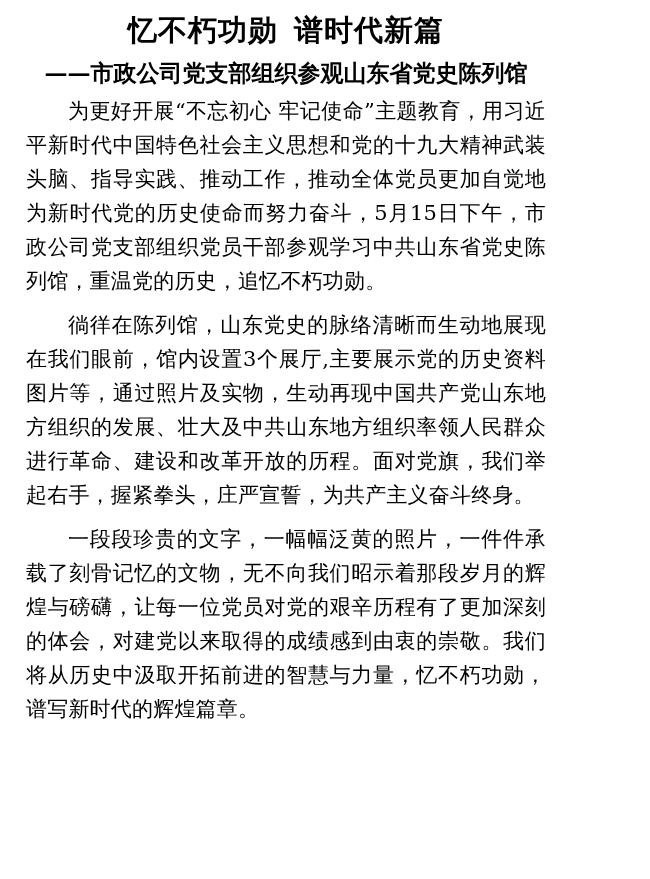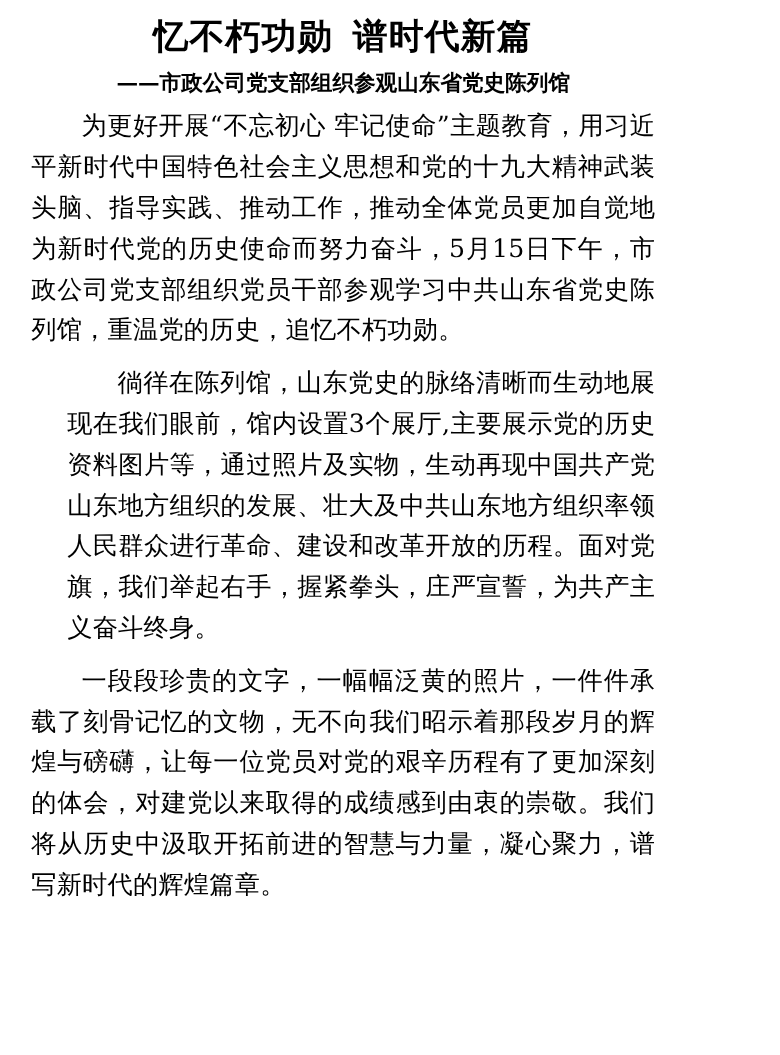--- a/index.html
+++ b/index.html
@@ -29,53 +29,53 @@
     line-height: 1.25;
     margin: 4px 0 2px 0;
     font-family: "DejaVu Serif", "Liberation Serif", serif;
   }
   .doc-title .gap {
     display: inline-block;
     width: 16px;
   }
   .doc-subtitle {
     text-align: center;
-    font-size: 18px;
+    font-size: 23px;
     font-weight: bold;
     letter-spacing: 0px;
     line-height: 1.3;
     margin: 10px 0 6px 0;
     white-space: nowrap;
   }
   .body-text {
     font-size: 21px;
     line-height: 1.62;
     text-align: justify;
     text-justify: inter-ideograph;
     letter-spacing: 0.2px;
     margin: 0;
   }
   .para {
     text-indent: 2em;
     margin: 0 0 6px 0;
   }
   .para.p1 { margin-bottom: 10px; }
-  .para.p2 { margin-bottom: 10px; margin-left: 30px; }
+  .para.p2 { margin-bottom: 10px; }
   .para.p3 { margin-bottom: 0px; }
 </style>
 </head>
 <body>
 
 <div class="page">
 
   <h1 class="doc-title">
     <span>忆不朽功勋</span><span class="gap"></span><span>谱时代新篇</span>
   </h1>
 
   <div class="doc-subtitle">——市政公司党支部组织参观山东省党史陈列馆</div>
 
   <div class="body-text">
     <p class="para p1">为更好开展“不忘初心 牢记使命”主题教育，用习近平新时代中国特色社会主义思想和党的十九大精神武装头脑、指导实践、推动工作，推动全体党员更加自觉地为新时代党的历史使命而努力奋斗，5月15日下午，市政公司党支部组织党员干部参观学习中共山东省党史陈列馆，重温党的历史，追忆不朽功勋。</p>
     <p class="para p2">徜徉在陈列馆，山东党史的脉络清晰而生动地展现在我们眼前，馆内设置3个展厅,主要展示党的历史资料图片等，通过照片及实物，生动再现中国共产党山东地方组织的发展、壮大及中共山东地方组织率领人民群众进行革命、建设和改革开放的历程。面对党旗，我们举起右手，握紧拳头，庄严宣誓，为共产主义奋斗终身。</p>
-    <p class="para p3">一段段珍贵的文字，一幅幅泛黄的照片，一件件承载了刻骨记忆的文物，无不向我们昭示着那段岁月的辉煌与磅礴，让每一位党员对党的艰辛历程有了更加深刻的体会，对建党以来取得的成绩感到由衷的崇敬。我们将从历史中汲取开拓前进的智慧与力量，凝心聚力，谱写新时代的辉煌篇章。</p>
+    <p class="para p3">一段段珍贵的文字，一幅幅泛黄的照片，一件件承载了刻骨记忆的文物，无不向我们昭示着那段岁月的辉煌与磅礴，让每一位党员对党的艰辛历程有了更加深刻的体会，对建党以来取得的成绩感到由衷的崇敬。我们将从历史中汲取开拓前进的智慧与力量，忆不朽功勋，谱写新时代的辉煌篇章。</p>
   </div>
 
 </div>
 
 </body></html>

